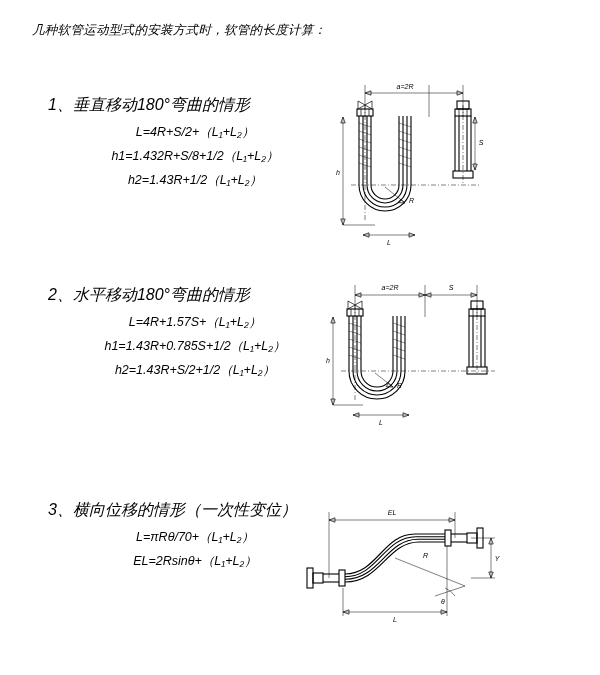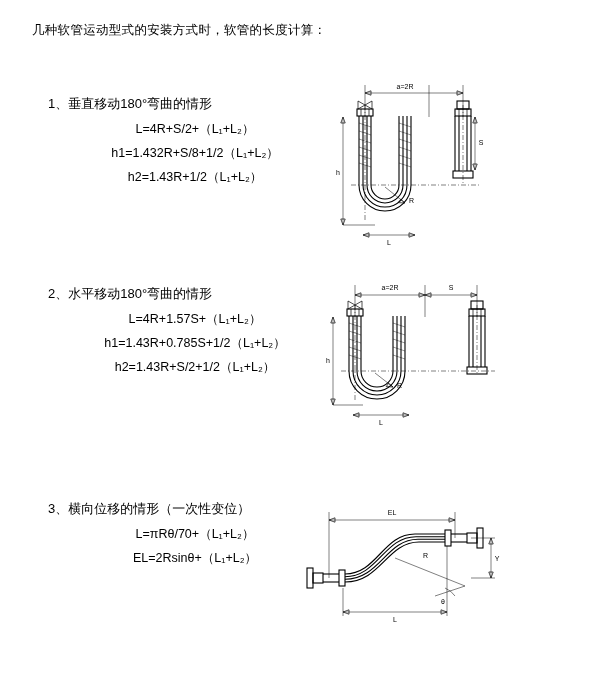--- a/index.html
+++ b/index.html
@@ -12,20 +12,21 @@
     background: #ffffff;
     font-family: "Liberation Sans", sans-serif;
     color: #000000;
     position: relative;
     overflow: hidden;
   }
   .page {
     position: relative;
     width: 600px;
     height: 539px;
+    font-style: italic;
   }
   .heading {
     position: absolute;
     left: 32px;
     top: 22px;
     font-size: 12.5px;
     letter-spacing: 0.3px;
     white-space: nowrap;
   }
   .section {
@@ -37,21 +38,21 @@
   .sec2 { top: 285px; height: 185px; padding-left: 24px; }
   .sec3 { top: 500px; height: 150px; }
 
   .text-col {
     position: absolute;
     left: 48px;
     top: 0;
     width: 270px;
   }
   .sec-title {
-    font-size: 13px;
+    font-size: 16px;
     margin-bottom: 8px;
     white-space: nowrap;
   }
   .formula {
     font-size: 12.5px;
     margin: 7px 0 0 24px;
     white-space: nowrap;
     text-align: center;
   }
   .fig {

